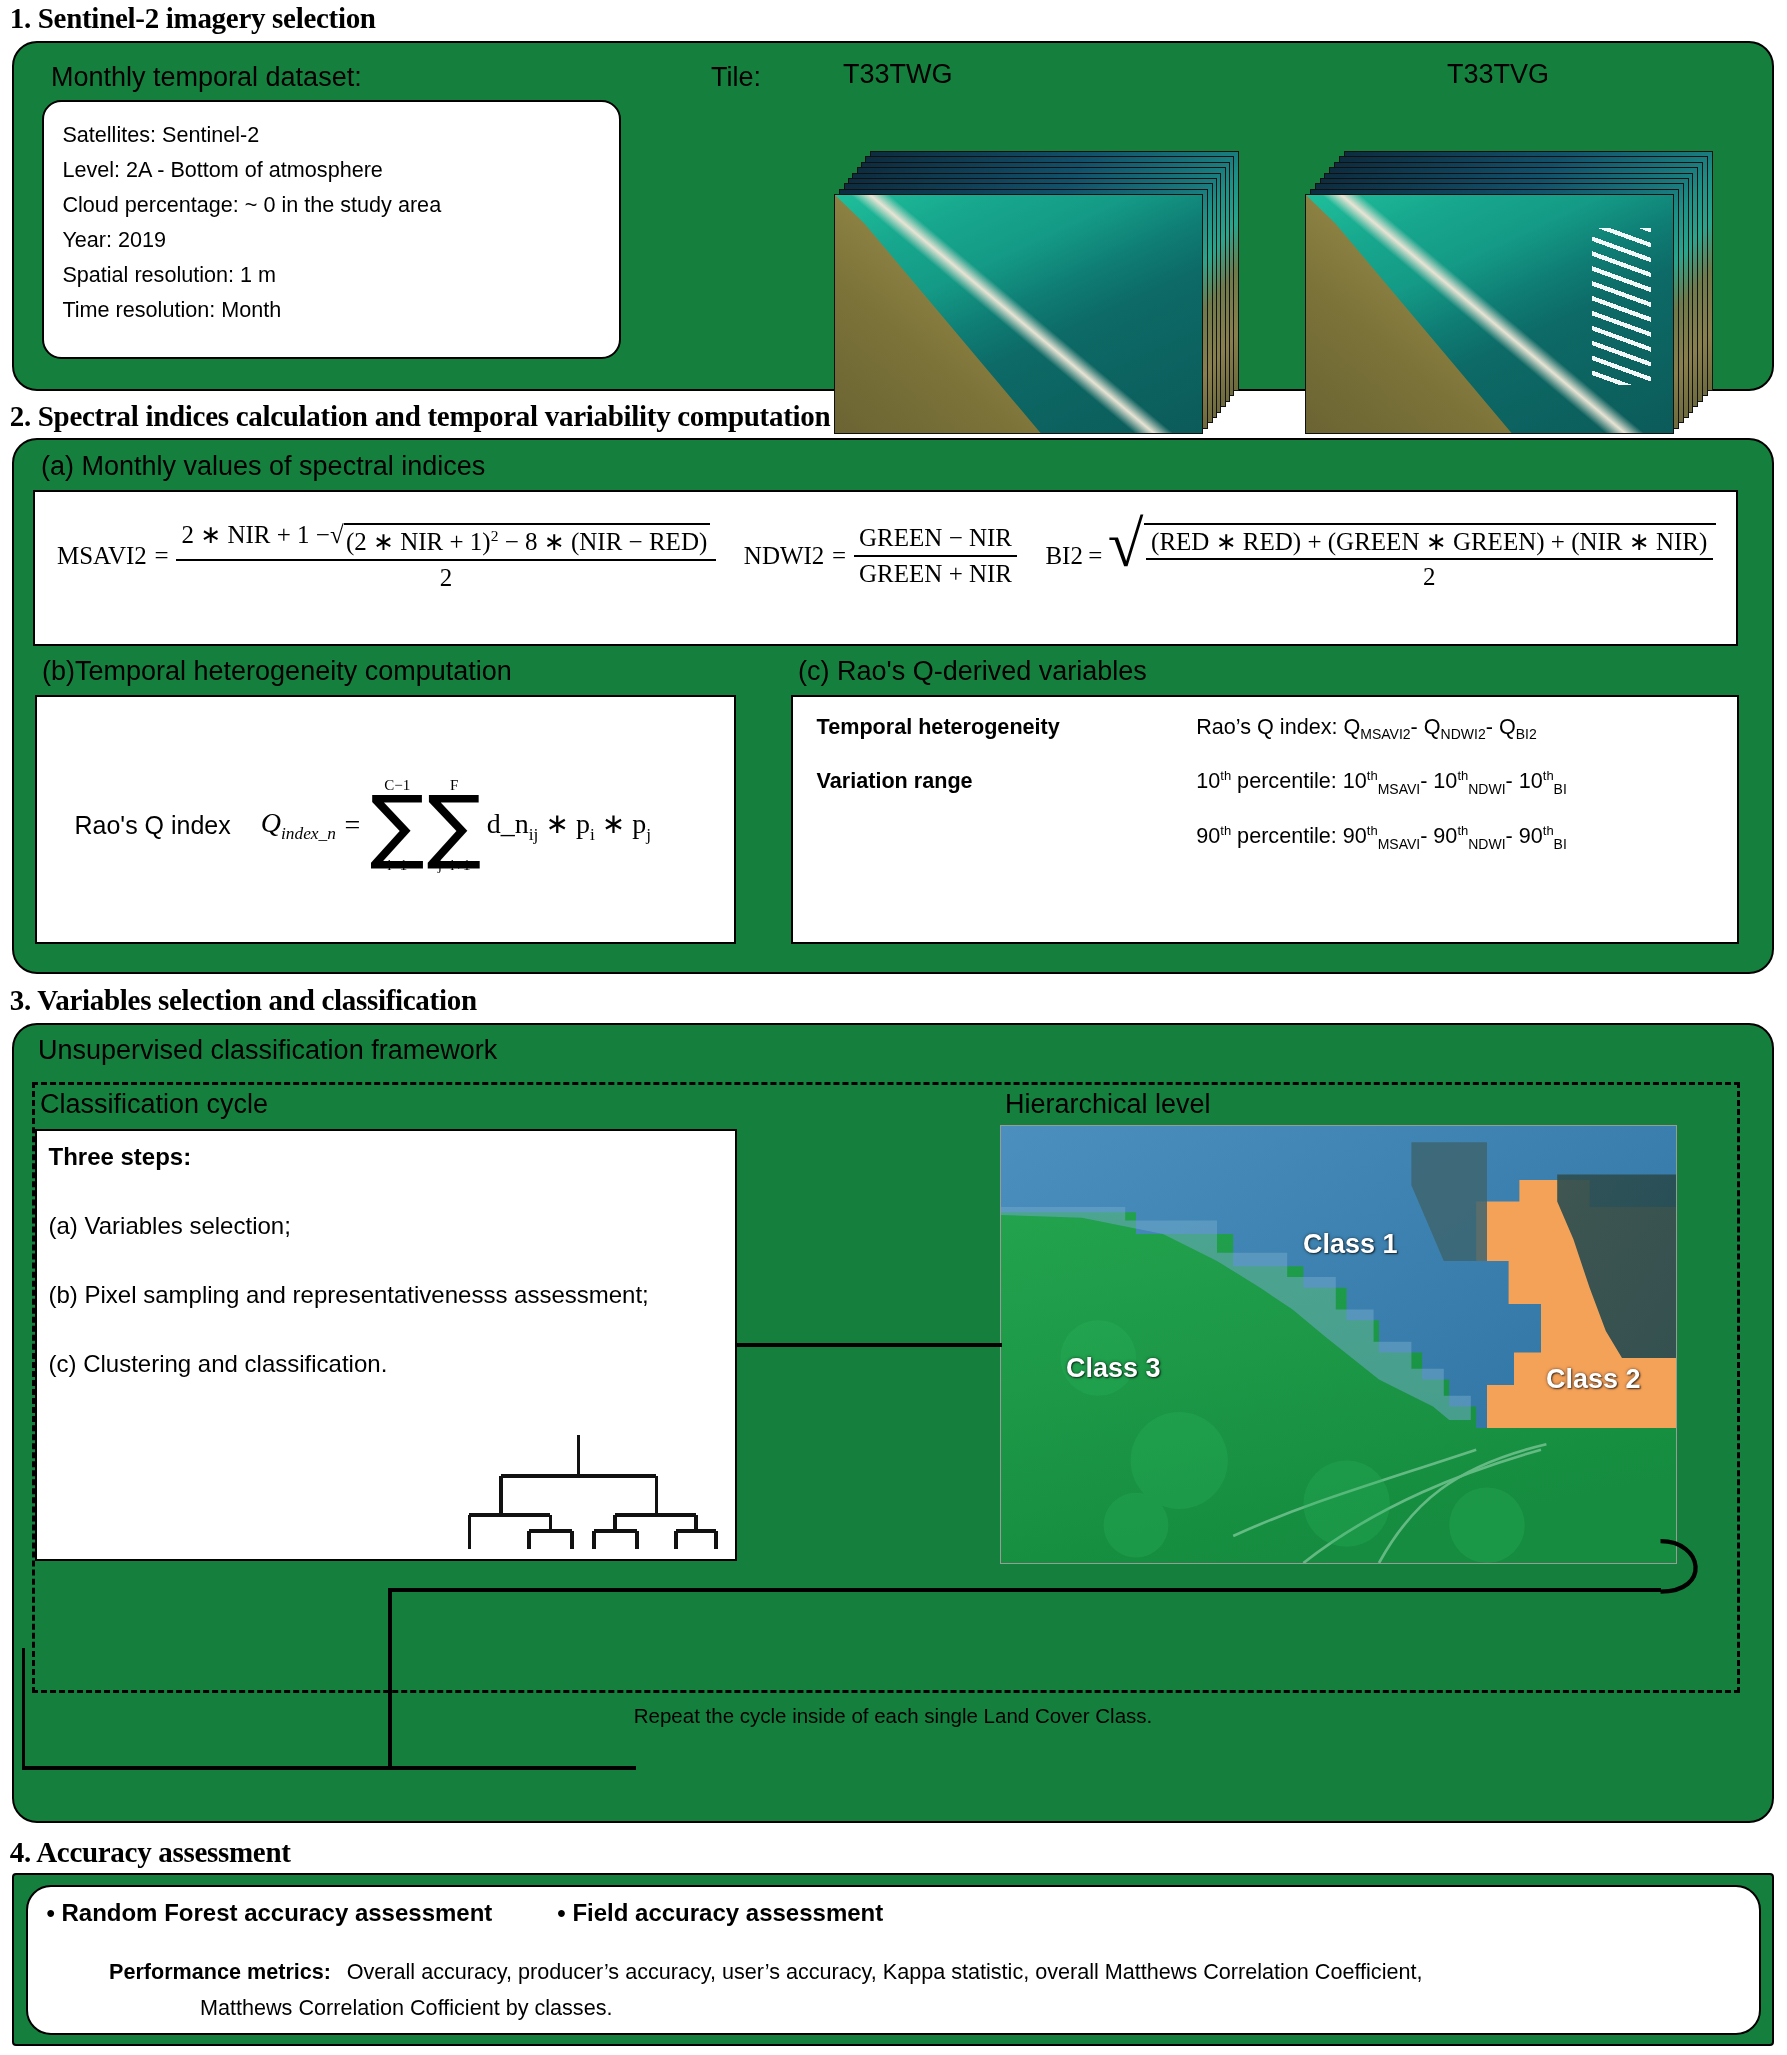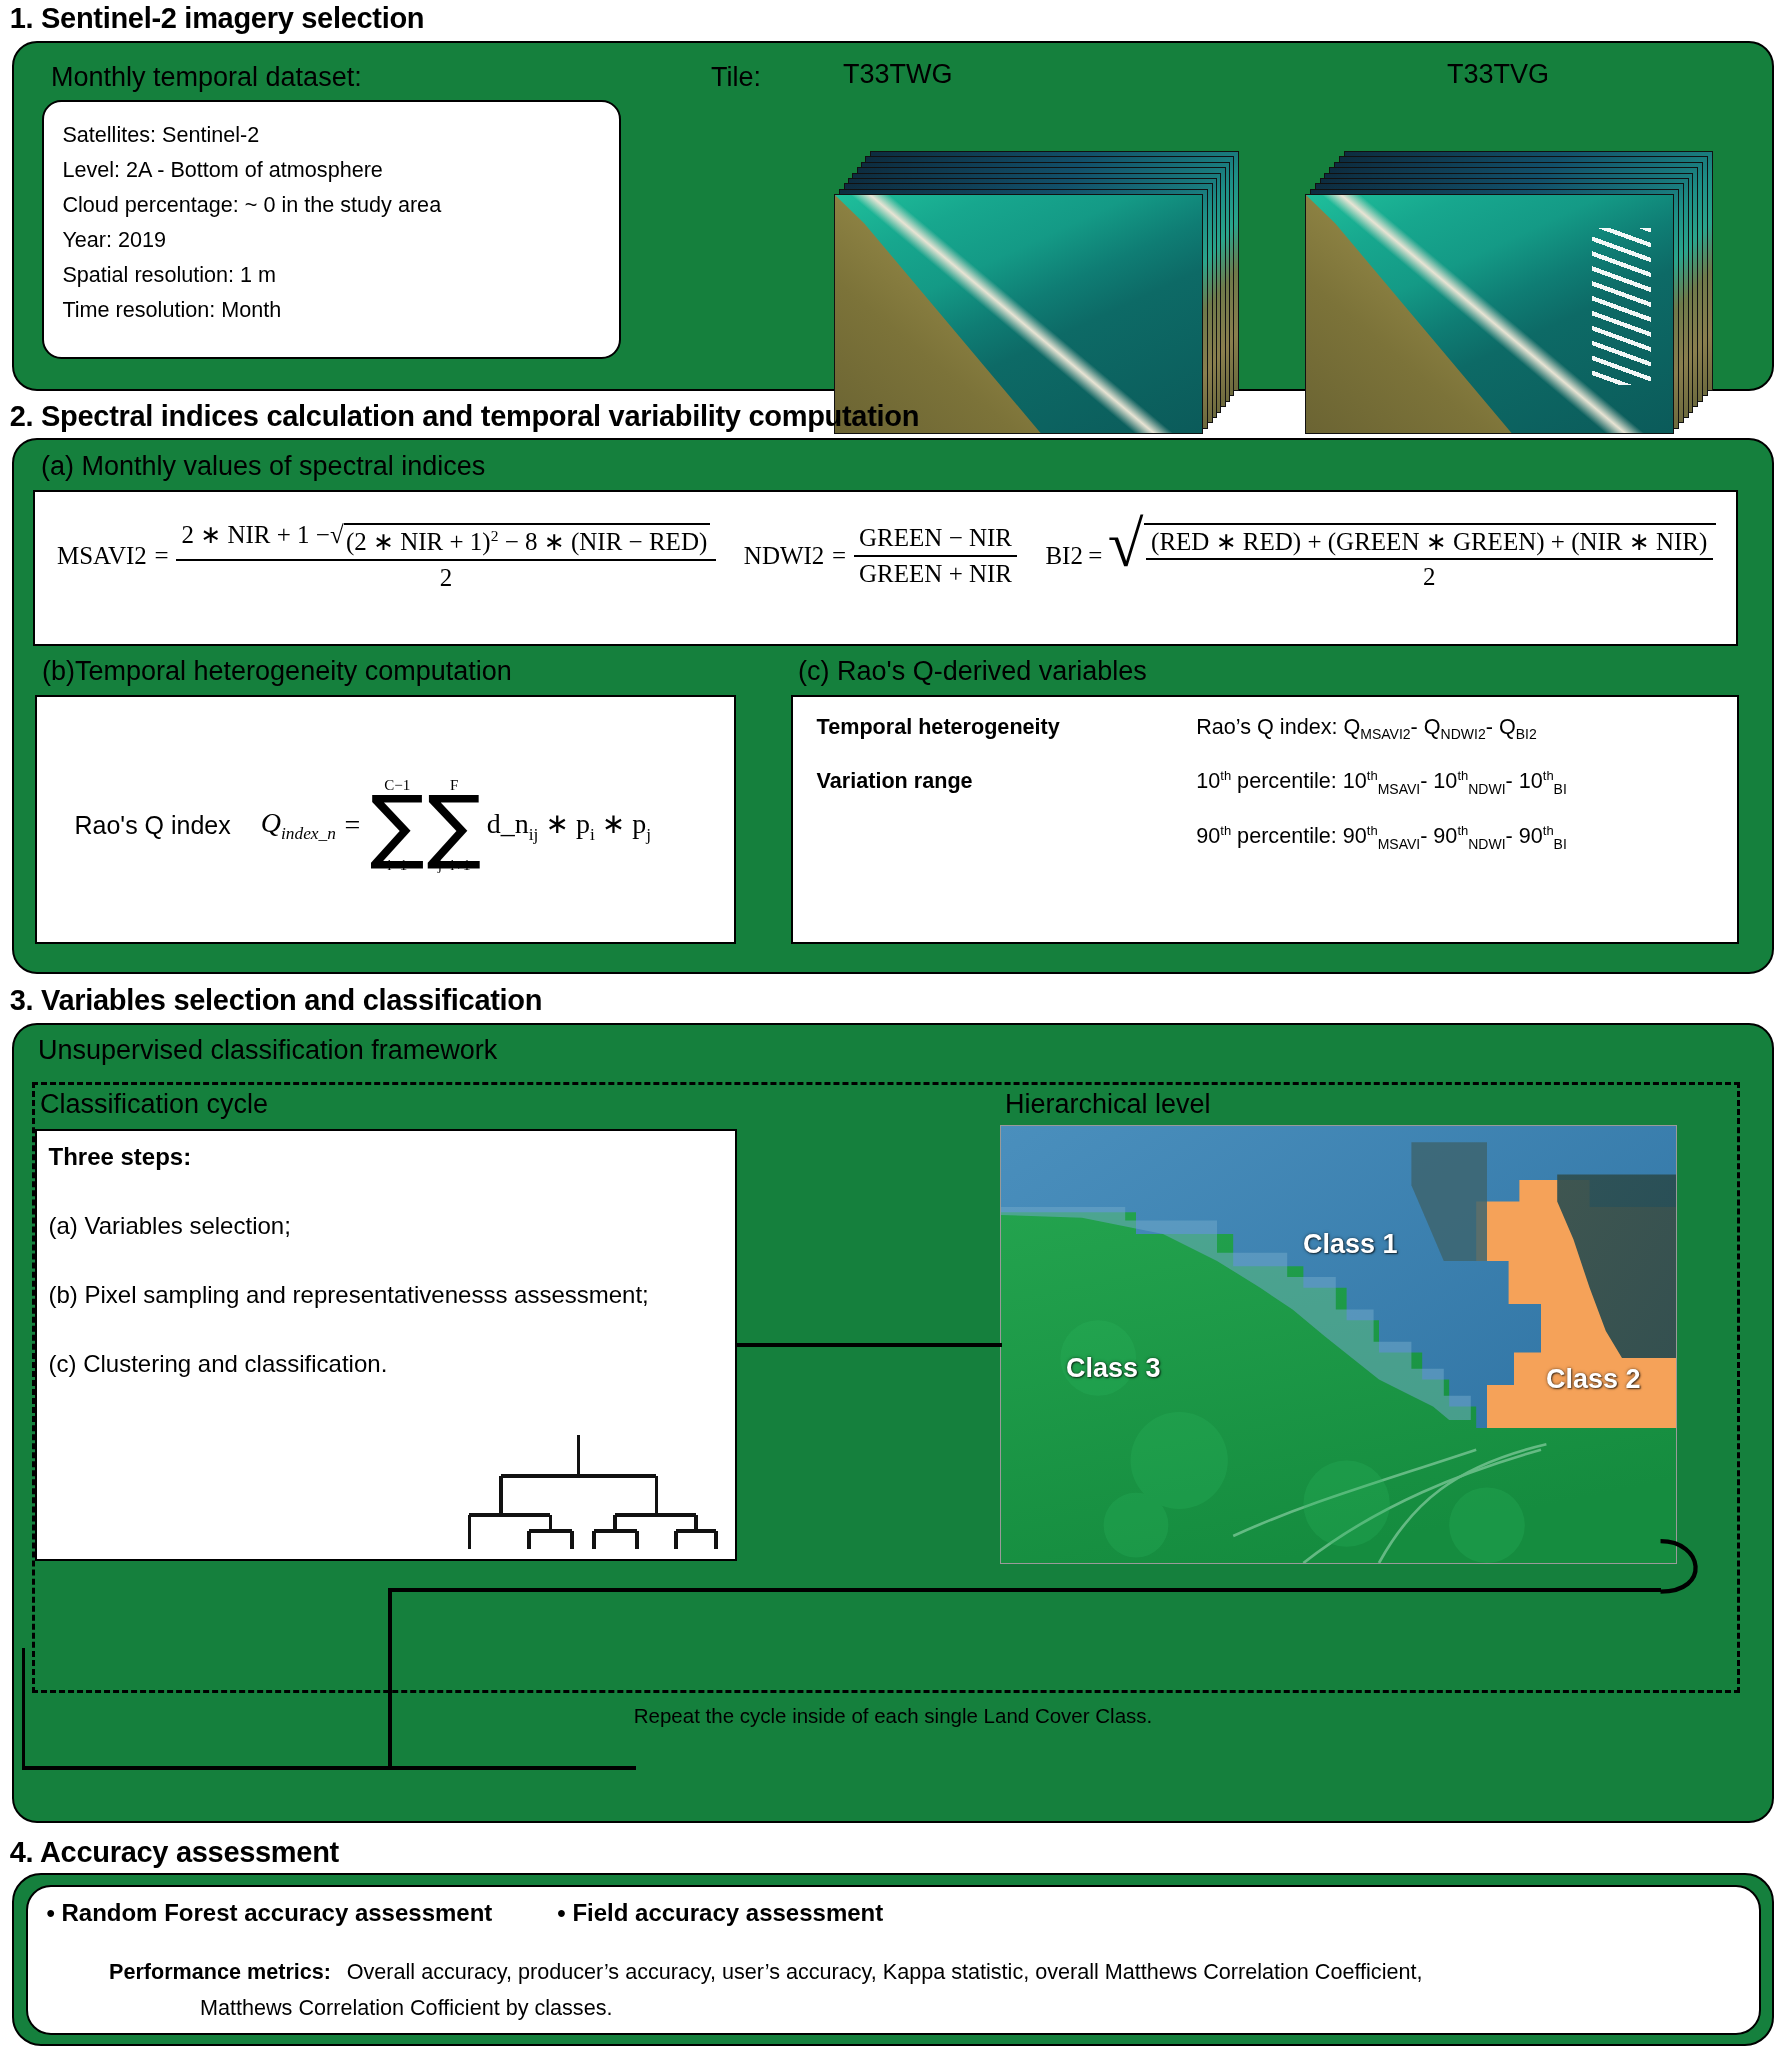--- a/index.html
+++ b/index.html
@@ -2,21 +2,21 @@
 <html style="font-size:8.6px"><head>
 <meta charset="utf-8">
 <style>
   html,body{margin:0;padding:0;background:#fff;}
   body{width:1788px;height:2056px;font-family:"Liberation Sans",sans-serif;color:#000;
        -webkit-font-smoothing:antialiased;position:relative;overflow:hidden;}
 
   .page{position:relative;width:1788px;height:2056px;}
 
   
-  .sec-title{font-weight:bold;font-size:29px;letter-spacing:-0.3px;line-height:1;}
+  .sec-title{font-weight:bold;font-size:29px;letter-spacing:-0.3px;line-height:1;font-family:Liberation Serif, serif;}
   .gray-panel{background:#15803d;border:2.7px solid #000;border-radius:25px;box-sizing:border-box;}
   .white-box{background:#fff;border:2.7px solid #000;box-sizing:border-box;}
   .white-round{background:#fff;border:2.7px solid #000;border-radius:21.6px;box-sizing:border-box;}
   .panel-label{font-size:27px;line-height:1;}
 
   
   #s1-title{position:absolute;left:9.7px;top:4.3px;}
   #s1-panel{position:absolute;left:12px;top:41px;width:1762px;height:350px;}
   #s1-dataset-label{position:absolute;left:37px;top:20.5px;}
   #s1-datasetbox{position:absolute;left:28px;top:57px;width:579px;height:259px;border-radius:19.4px;}
@@ -98,21 +98,21 @@
       text-shadow:0 0 3.2px rgba(0,0,0,.55),1.1px 1.1px 1.6px rgba(0,0,0,.6);}
 
   #repeat-text{position:absolute;left:0;right:0;top:679px;text-align:center;font-size:20.5px;}
   #final-box{position:absolute;left:620px;top:711px;width:625px;height:71px;}
   #final-box span{display:block;text-align:center;font-weight:bold;font-size:28px;line-height:69px;}
 
   .conn{position:absolute;background:#000;}
 
   
   #s4-title{position:absolute;left:9.7px;top:1838px;}
-  #s4-panel{position:absolute;left:12px;top:1873px;width:1762px;height:173px;border-radius:29px;}
+  #s4-panel{position:absolute;left:12px;top:1873px;width:1762px;height:173px;border-radius:4px;}
   #s4-inner{position:absolute;left:12px;top:9.7px;width:1735px;height:150px;border-radius:25px;}
   #s4-bullets{position:absolute;left:18.4px;top:12px;display:flex;gap:65px;}
   .bullet{font-weight:bold;font-size:24px;white-space:nowrap;}
   #s4-metrics{position:absolute;left:81px;top:67px;width:1631px;font-size:21.6px;line-height:36px;}
   #s4-metrics b{font-weight:bold;}
   #s4-metrics .mi{display:inline;}
   #s4-metrics .l2{display:block;margin-left:91px;}
 </style>
 </head>
 <body>

